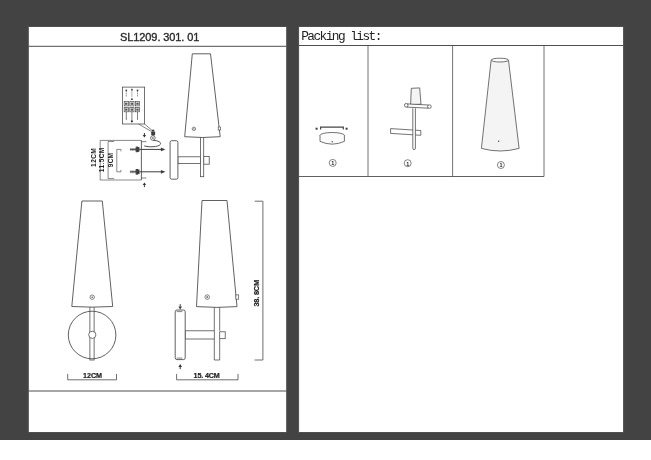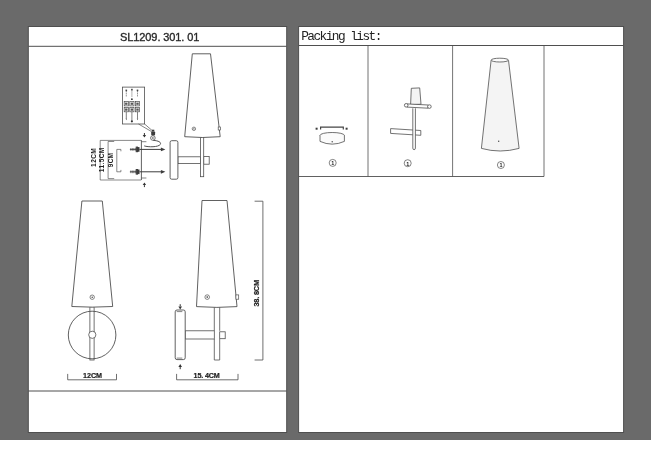--- a/index.html
+++ b/index.html
@@ -1,16 +1,16 @@
 <!DOCTYPE html>
 <html><head>
 <meta charset="utf-8">
 <style>
   html,body{margin:0;padding:0;background:#ffffff;}
-  #page{position:relative;width:651px;height:440px;background:#4d7c0f;overflow:hidden;filter:grayscale(1);}
+  #page{position:relative;width:651px;height:440px;background:#a21caf;overflow:hidden;filter:grayscale(1);}
   svg{position:absolute;left:0;top:0;}
   text{font-family:"Liberation Sans",sans-serif;}
 </style>
 </head>
 <body>
 <div id="page">
 <svg width="651" height="460" viewBox="0 0 651 460">
 <g fill="none" stroke="#4f4f4f" stroke-width="1">
 
 <rect x="28.3" y="26.5" width="258.4" height="406" fill="#ffffff"></rect>

